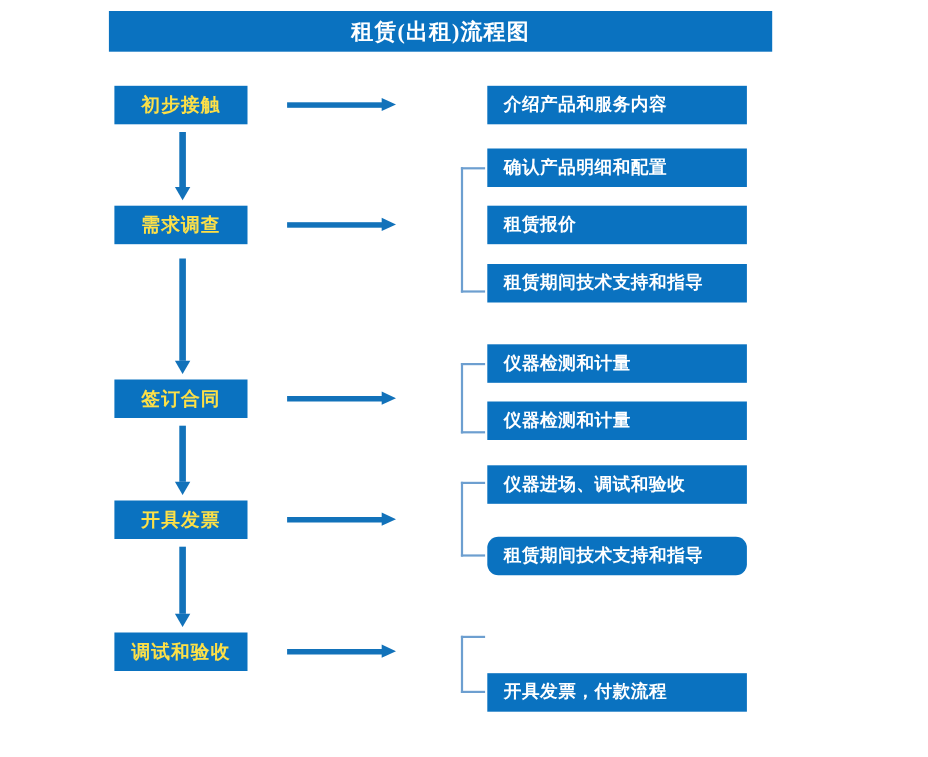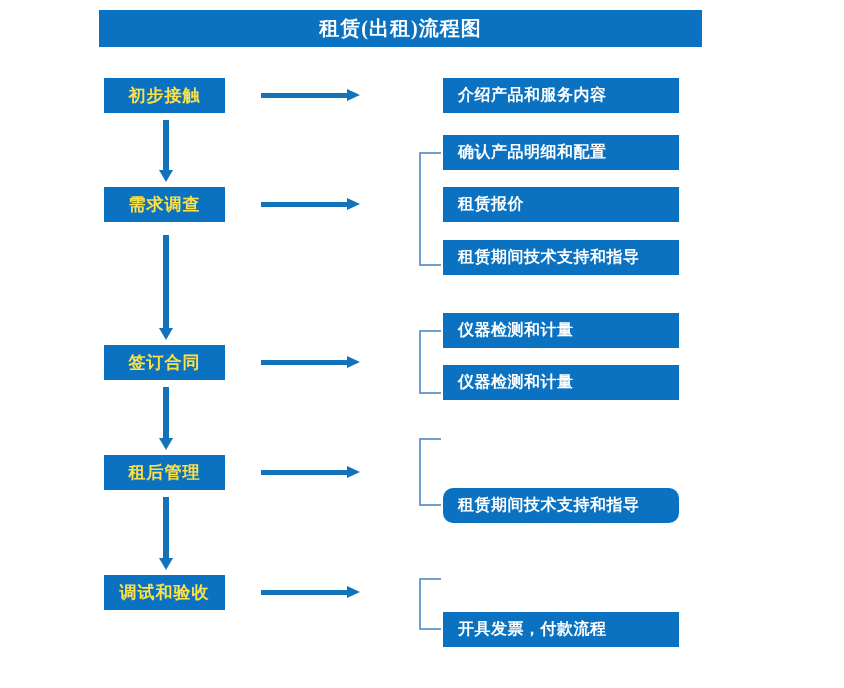--- a/index.html
+++ b/index.html
@@ -136,21 +136,21 @@
 </head>
 <body>
 
 <div id="canvas">
 
   <div class="title-bar">租赁(出租)流程图</div>
 
   <div class="stage-box" style="top:78px;">初步接触</div>
   <div class="stage-box" style="top:187px;">需求调查</div>
   <div class="stage-box" style="top:345px;">签订合同</div>
-  <div class="stage-box" style="top:455px;">租后管理</div>
+  <div class="stage-box" style="top:455px;">开具发票</div>
   <div class="stage-box" style="top:575px;">调试和验收</div>
 
   <div class="v-arrow" style="top:120px; height:62px;">
     <div class="shaft" style="height:50px;"></div>
     <div class="head" style="top:50px;"></div>
   </div>
   <div class="v-arrow" style="top:235px; height:105px;">
     <div class="shaft" style="height:93px;"></div>
     <div class="head" style="top:93px;"></div>
   </div>
@@ -188,16 +188,17 @@
   <div class="bracket" style="top:330px; height:64px;"></div>
   <div class="bracket" style="top:438px; height:68px;"></div>
   <div class="bracket" style="top:578px; height:52px;"></div>
 
   <div class="detail-box" style="top:78px;">介绍产品和服务内容</div>
   <div class="detail-box" style="top:135px;">确认产品明细和配置</div>
   <div class="detail-box" style="top:187px;">租赁报价</div>
   <div class="detail-box" style="top:240px;">租赁期间技术支持和指导</div>
   <div class="detail-box" style="top:313px;">仪器检测和计量</div>
   <div class="detail-box" style="top:365px;">仪器检测和计量</div>
+  <div class="detail-box" style="top:423px;">仪器进场、调试和验收</div>
   <div class="detail-box" style="top:488px;border-radius:10px;">租赁期间技术支持和指导</div>
   <div class="detail-box" style="top:612px;">开具发票，付款流程</div>
 
 </div>
 
 </body></html>

